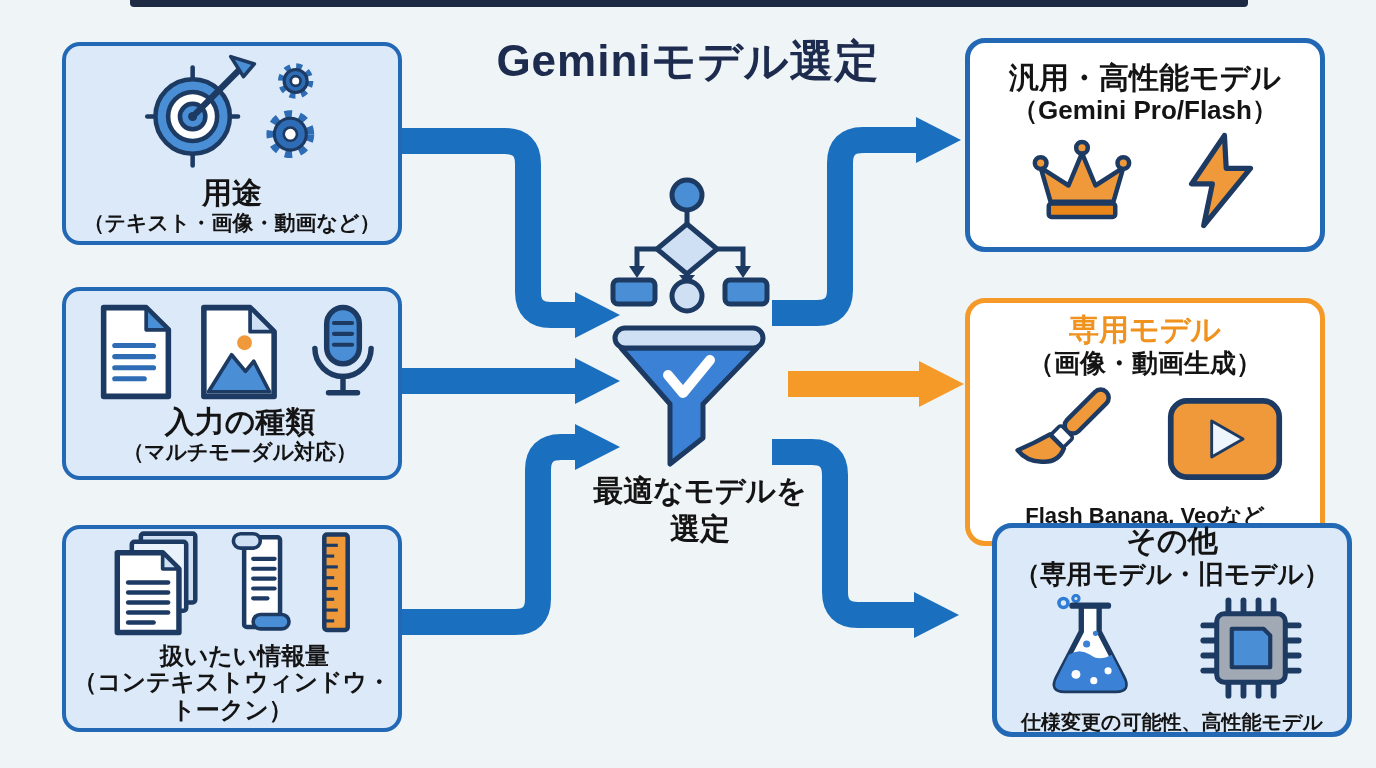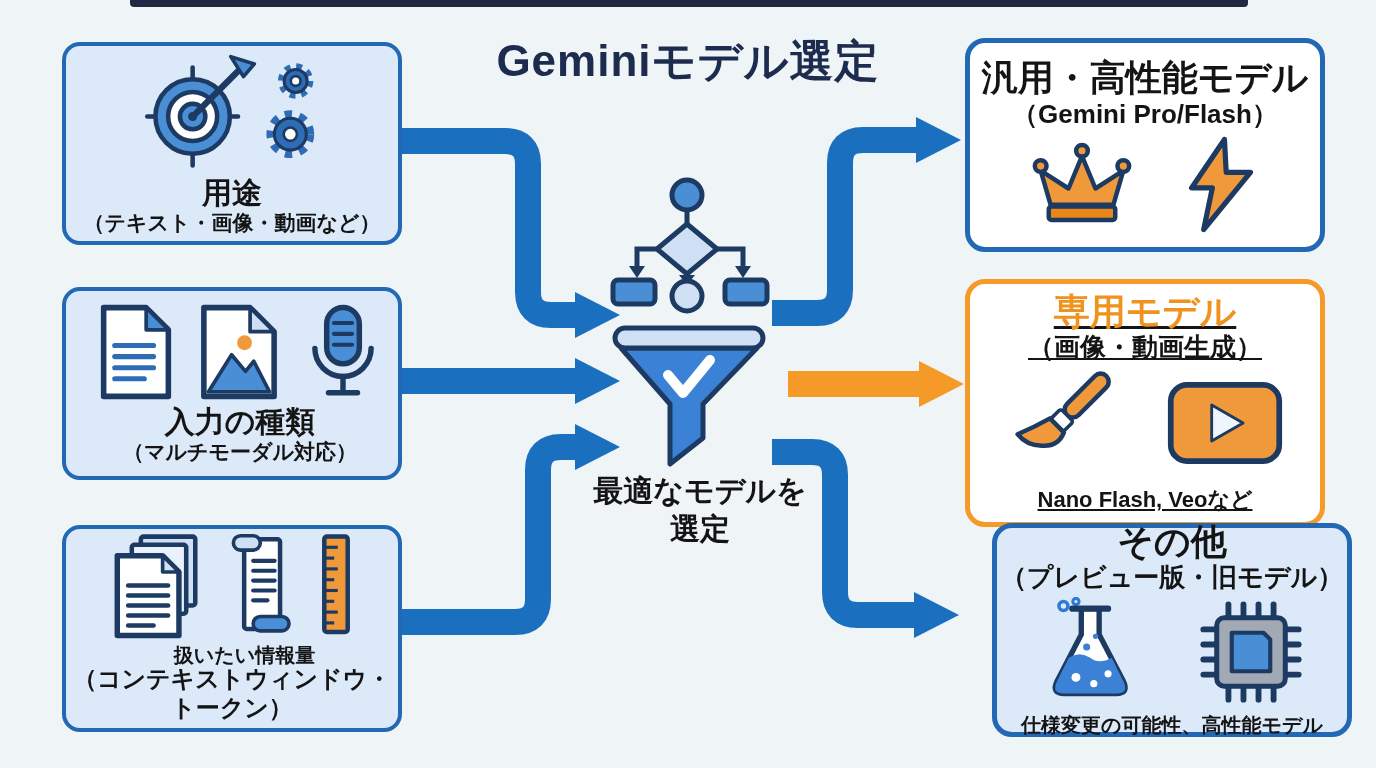--- a/index.html
+++ b/index.html
@@ -44,35 +44,35 @@
   .box{
     position:absolute;border-radius:18px;text-align:center;
     display:flex;flex-direction:column;align-items:center;justify-content:center;
   }
   .left-box{left:62px;width:340px;background:var(--box-fill);border:4px solid var(--border-blue);}
   #lbox1{top:42px;height:203px;}
   #lbox2{top:287px;height:193px;padding-left:16px;}
   #lbox3{top:525px;height:207px;}
   .right-box{left:965px;width:360px;background:#ffffff;border:5px solid var(--border-blue);border-radius:20px;}
   #rbox1{top:38px;height:214px;}
-  #rbox2{top:279px;height:248px;border-color:var(--arrow-orange);text-decoration:underline;}
+  #rbox2{top:298px;height:248px;border-color:var(--arrow-orange);}
   #rbox3{top:523px;height:214px;background:var(--box-fill);margin-left:27px;}
 
   .icon-row{display:flex;align-items:center;justify-content:center;}
   .box-label{font-weight:bold;color:var(--text-black);line-height:1.15;}
   .box-sub{font-weight:bold;color:var(--text-black);line-height:1.2;}
   #lbox1 .box-label,#lbox2 .box-label{font-size:30px;margin-top:4px;}
-  #lbox3 .box-label{font-size:20px;margin-top:4px;margin-left:25px;}
+  #lbox3 .box-label{font-size:24px;margin-top:4px;margin-left:25px;}
   #lbox1 .box-sub,#lbox2 .box-sub{font-size:21px;}
   #lbox3 .box-sub{font-size:24px;font-family:Liberation Mono, monospace;}
   #lbox1 .icon-row{gap:4px;}
   #lbox2 .icon-row{gap:20px;}
   #lbox3 .icon-row{gap:18px;}
 
-  .out-heading{font-size:36px;font-weight:bold;line-height:1.15;text-align:center;}
+  .out-heading{font-size:30px;font-weight:bold;line-height:1.15;text-align:center;}
   #rbox2 .out-heading{color:var(--heading-orange);}
   .out-sub{font-size:26px;font-weight:bold;line-height:1.2;}
   .out-caption{font-size:20px;font-weight:bold;margin-top:6px;}
   #rbox2 .out-caption{font-size:22px;}
   #rbox1 .icon-row{gap:46px;margin-top:6px;}
   #rbox2 .icon-row{gap:48px;margin-top:4px;}
   #rbox3 .icon-row{gap:58px;margin-top:4px;}
 
   .funnel-wrap{position:absolute;left:605px;top:172px;}
   .center-label{
@@ -289,26 +289,26 @@
           <rect class="fo sn" stroke-width="5" x="-9" y="0" width="18" height="62" rx="9"></rect>
           <rect class="fw sn" stroke-width="4" x="-10" y="62" width="20" height="16" rx="3"></rect>
           <path class="fo sn" stroke-width="5" stroke-linejoin="round" d="M-11 78 H11 Q18 94 4 106 Q-8 118 -24 116 Q-16 96 -11 78 Z"></path>
         </g>
       </svg>
       <svg width="118" height="88" viewBox="0 0 124 92">
         <rect class="fo sn" stroke-width="6" x="5" y="6" width="114" height="80" rx="17"></rect>
         <polygon class="sn" fill="#eef5fd" stroke-width="3" stroke-linejoin="round" points="48,27 48,65 81,46"></polygon>
       </svg>
     </div>
-    <div class="out-caption">Nano Flash, Veoなど</div>
+    <div class="out-caption">Flash Banana, Veoなど</div>
   </div>
 
   <div class="box right-box" id="rbox3">
     <div class="out-heading">その他</div>
-    <div class="out-sub">（プレビュー版・旧モデル）</div>
+    <div class="out-sub">（専用モデル・旧モデル）</div>
     <div class="icon-row">
       <svg width="100" height="109" viewBox="0 0 112 122">
         <circle class="nf" stroke="#2e7cd6" stroke-width="4" cx="24" cy="10" r="5"></circle>
         <circle class="nf" stroke="#2e7cd6" stroke-width="3.5" cx="38" cy="5" r="3.5"></circle>
         <path class="fw sn" stroke-width="6" stroke-linejoin="round" d="M44 13 V42 L17 94 Q10 108 25 108 H83 Q98 108 91 94 L64 42 V13 Z"></path>
         <path class="fb3" d="M30 68 L17 94 Q10 108 25 108 H83 Q98 108 91 94 L78 68 Q64 76 54 68 Q42 60 30 68 Z"></path>
         <line class="sn" stroke-width="7" stroke-linecap="round" x1="34" y1="13" x2="74" y2="13"></line>
         <circle class="fw" cx="38" cy="90" r="5"></circle>
         <circle class="fw" cx="58" cy="97" r="4"></circle>
         <circle class="fw" cx="74" cy="86" r="4"></circle>

